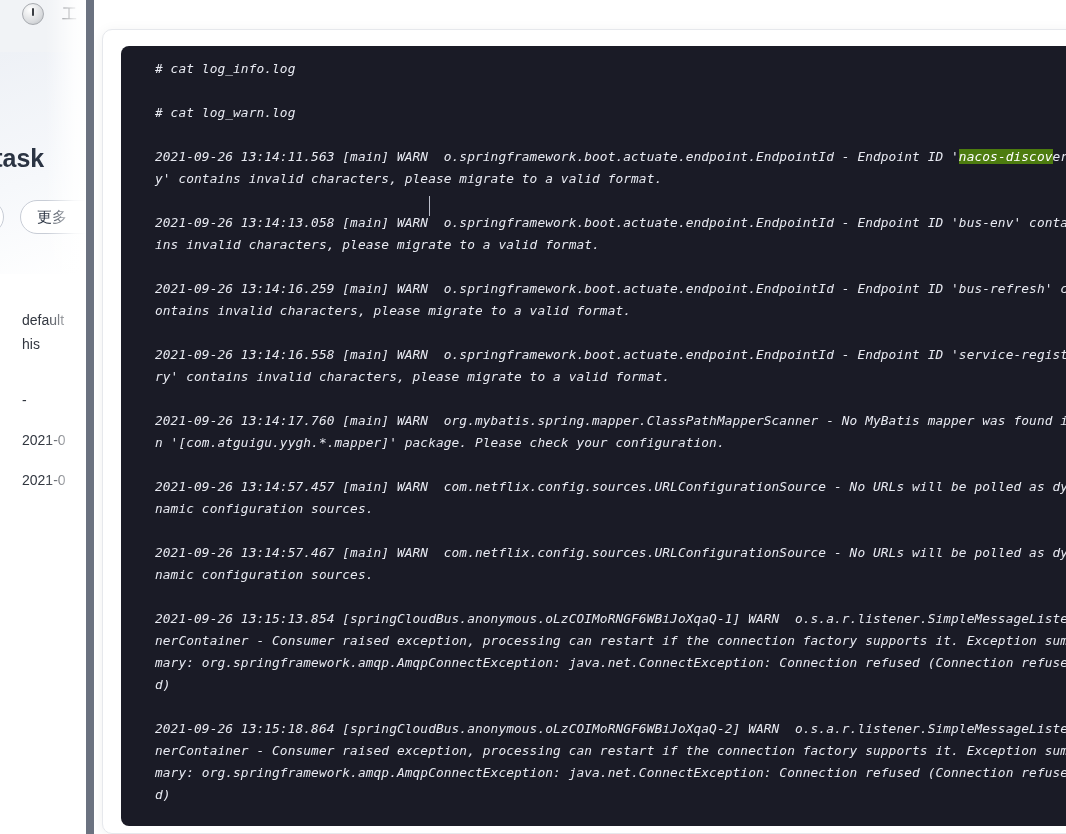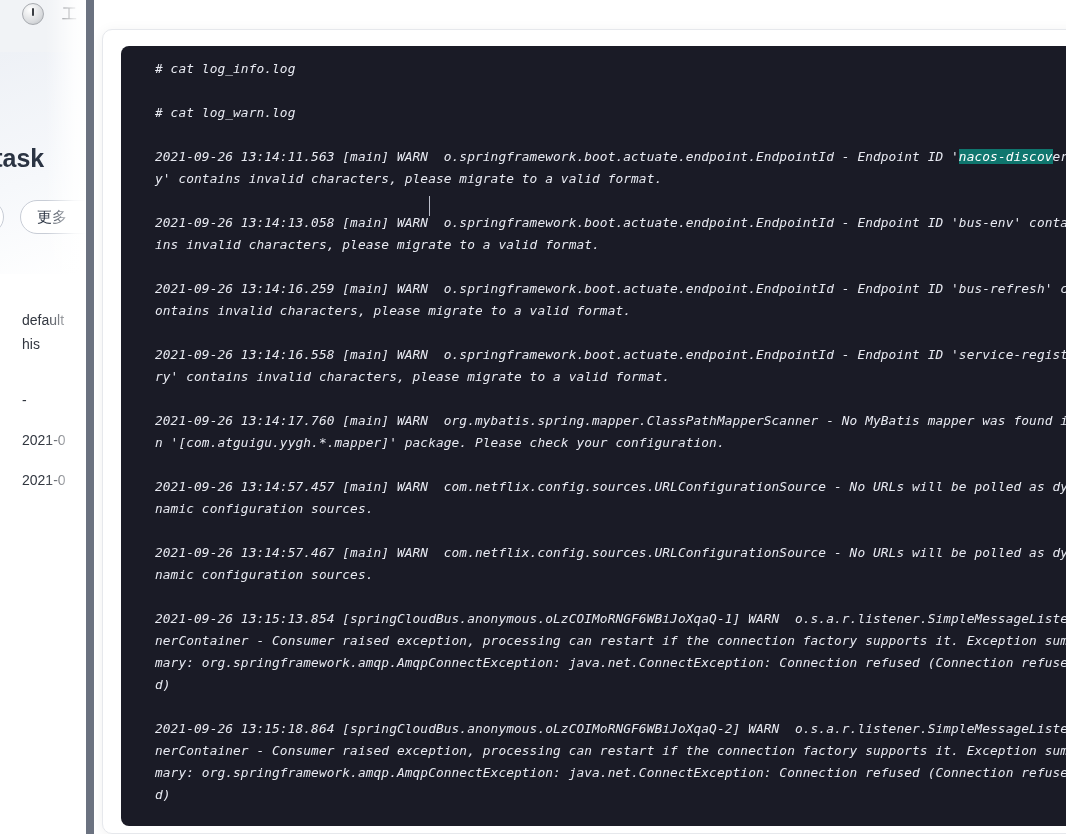--- a/index.html
+++ b/index.html
@@ -201,21 +201,21 @@
     white-space: pre-wrap;
     word-break: break-all;
     overflow-wrap: anywhere;
     letter-spacing: 0.1px;
   }
 
   .log-line { display: block; }
 
   
   .sel {
-    background: #0f766e;
+    background: #4d7c0f;
     color: #ffffff;
   }
 
   
   .caret {
     position: absolute;
     left: 308px; top: 150px;
     width: 1px; height: 20px;
     background: #cfd3df;
     opacity: 0.9;

